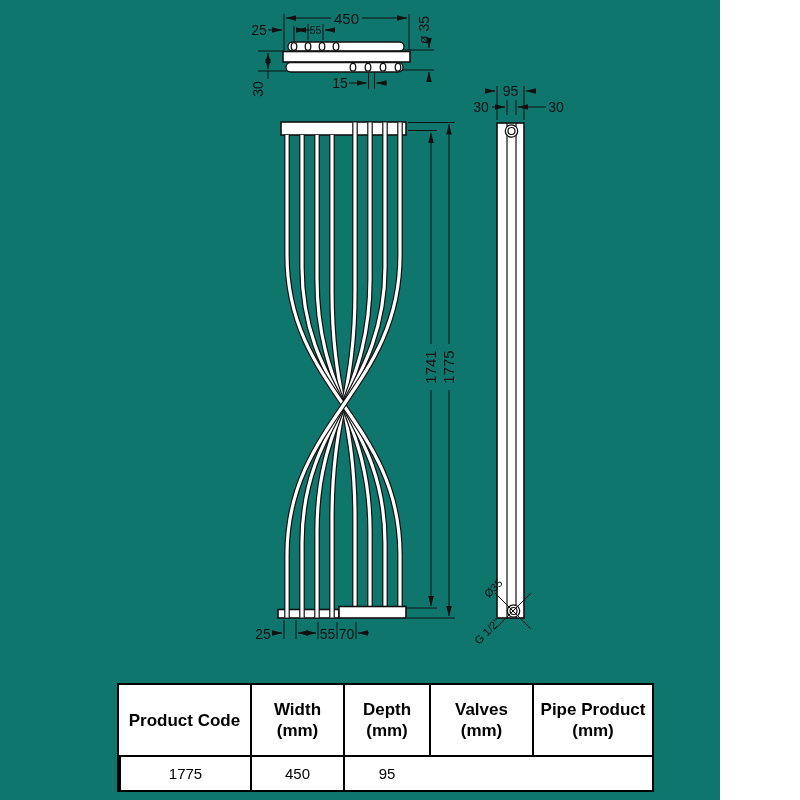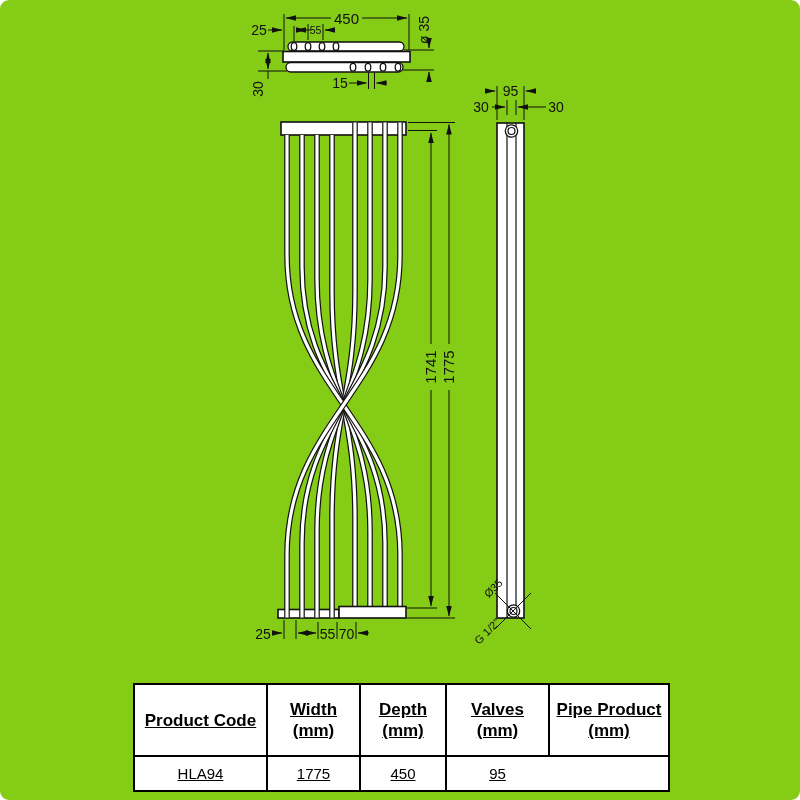--- a/index.html
+++ b/index.html
@@ -1,34 +1,34 @@
 <!DOCTYPE html>
 <html><head>
 <meta charset="utf-8">
 <style>
   html,body{margin:0;padding:0;background:#ffffff;}
-  #stage{position:relative;width:800px;height:800px;background:#84cc16;overflow:hidden;
-         font-family:"Liberation Sans", sans-serif;border-radius:9px;}
+  #stage{position:relative;width:720px;height:800px;background:#0f766e;overflow:hidden;
+         font-family:"Liberation Sans", sans-serif;}
   svg{position:absolute;left:0;top:0;}
   svg text{font-family:"Liberation Sans", sans-serif;fill:#111;}
   .d15{font-size:15px;}
   .d14{font-size:14px;}
   .d11{font-size:11px;}
   .d10{font-size:10.5px;}
   .lnw {stroke:#111;stroke-width:1.6;fill:#fff;}
   .lnw2{stroke:#111;stroke-width:1.3;fill:#fff;}
   .thin{stroke:#111;stroke-width:1.2;fill:none;}
   .dim {stroke:#111;stroke-width:1;fill:none;}
   .tubeO{stroke:#111;stroke-width:5.6;fill:none;}
   .tubeI{stroke:#fff;stroke-width:3.2;fill:none;}
 
-  .spec-table{position:absolute;left:133px;top:683px;width:533px;
+  .spec-table{position:absolute;left:117px;top:683px;width:533px;
       border:2.5px solid #000;display:grid;
       grid-template-columns:131px 93px 86px 103px 120px;
-      grid-template-rows:72px 33px;background:#fff;box-sizing:content-box;text-decoration:underline;}
+      grid-template-rows:72px 33px;background:#fff;box-sizing:content-box;}
   .spec-table .cell{display:flex;flex-direction:column;justify-content:center;
       align-items:center;text-align:center;box-sizing:border-box;}
   .spec-table .c2,.spec-table .c3,.spec-table .c4,.spec-table .c5{border-left:2px solid #000;}
   .spec-table .th{font-weight:bold;font-size:17px;line-height:21px;border-bottom:2px solid #000;}
   .spec-table .td{font-size:15px;}
 </style>
 </head>
 <body>
 
 <div id="stage">
@@ -208,19 +208,18 @@
   </div>
   <div class="cell th c4">
     <span>Valves</span>
         <span>(mm)</span>
   </div>
   <div class="cell th c5">
     <span>Pipe Product</span>
         <span>(mm)</span>
   </div>
 
-  <div class="cell td c1">HLA94</div>
   <div class="cell td c2">1775</div>
   <div class="cell td c3">450</div>
   <div class="cell td c4">95</div>
 </div>
 
 </div>
 
 </body></html>

